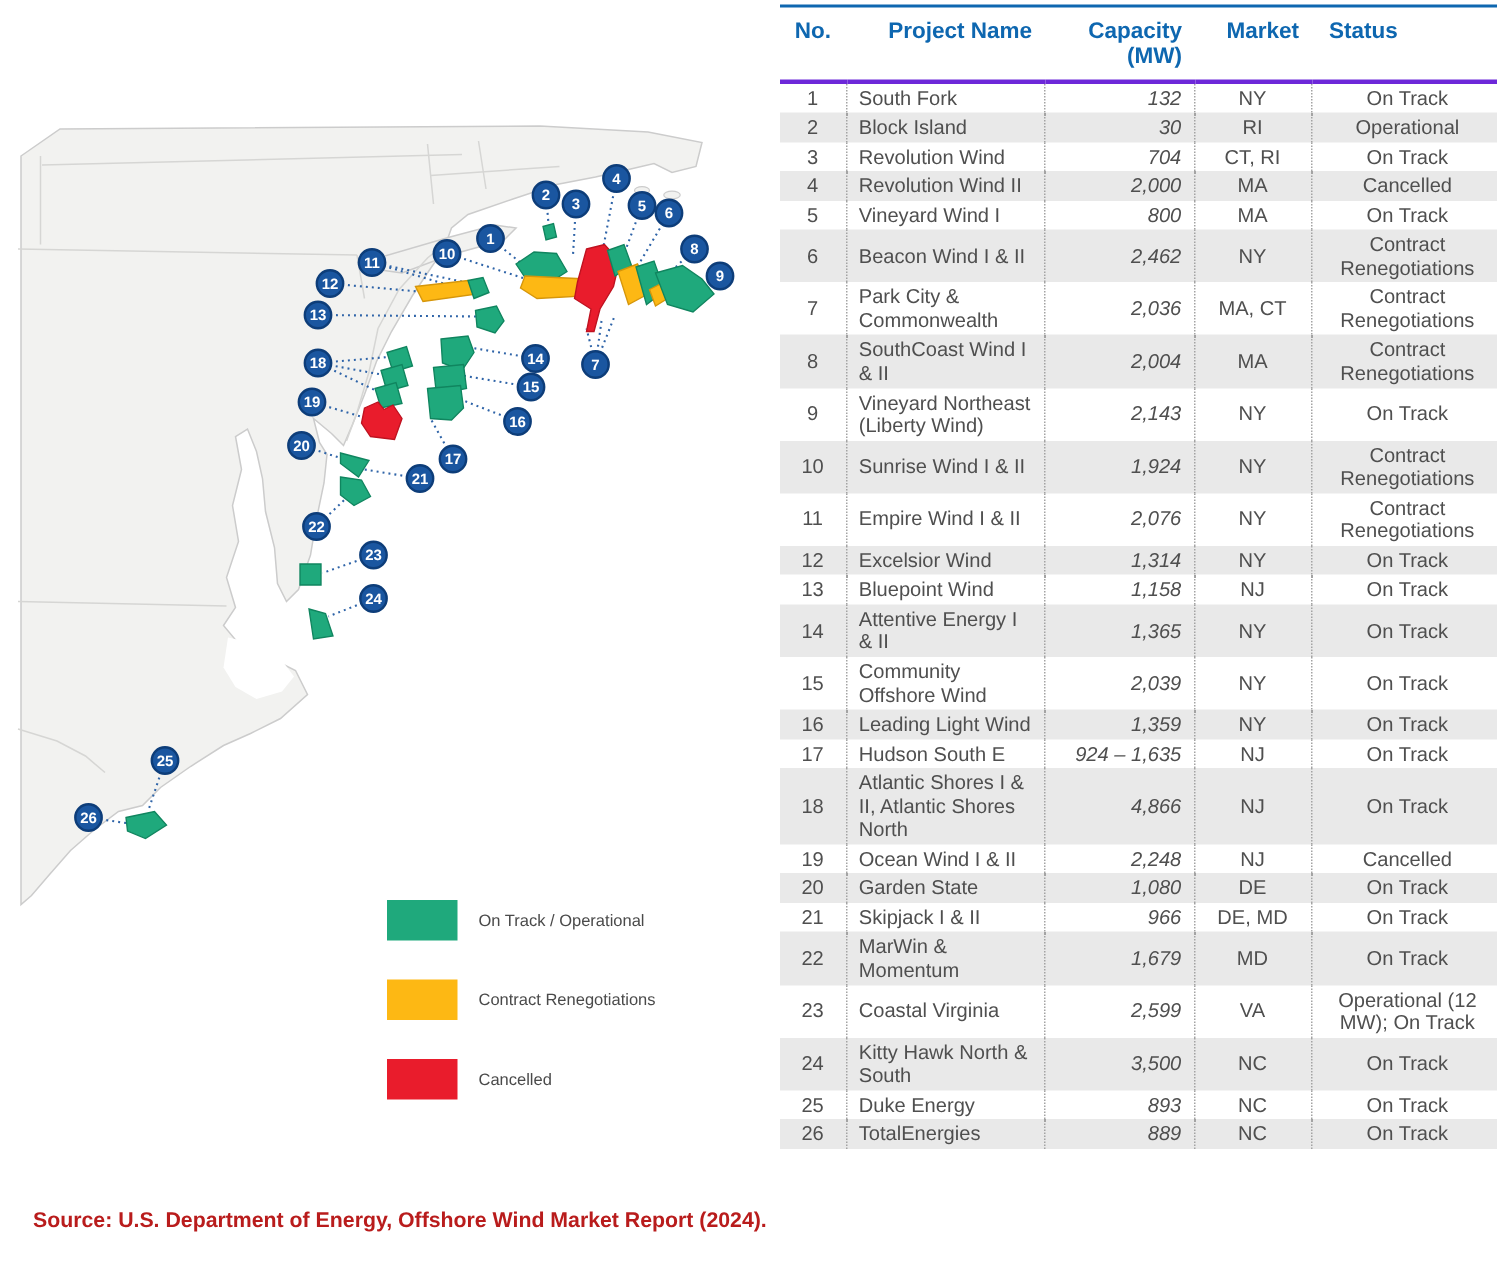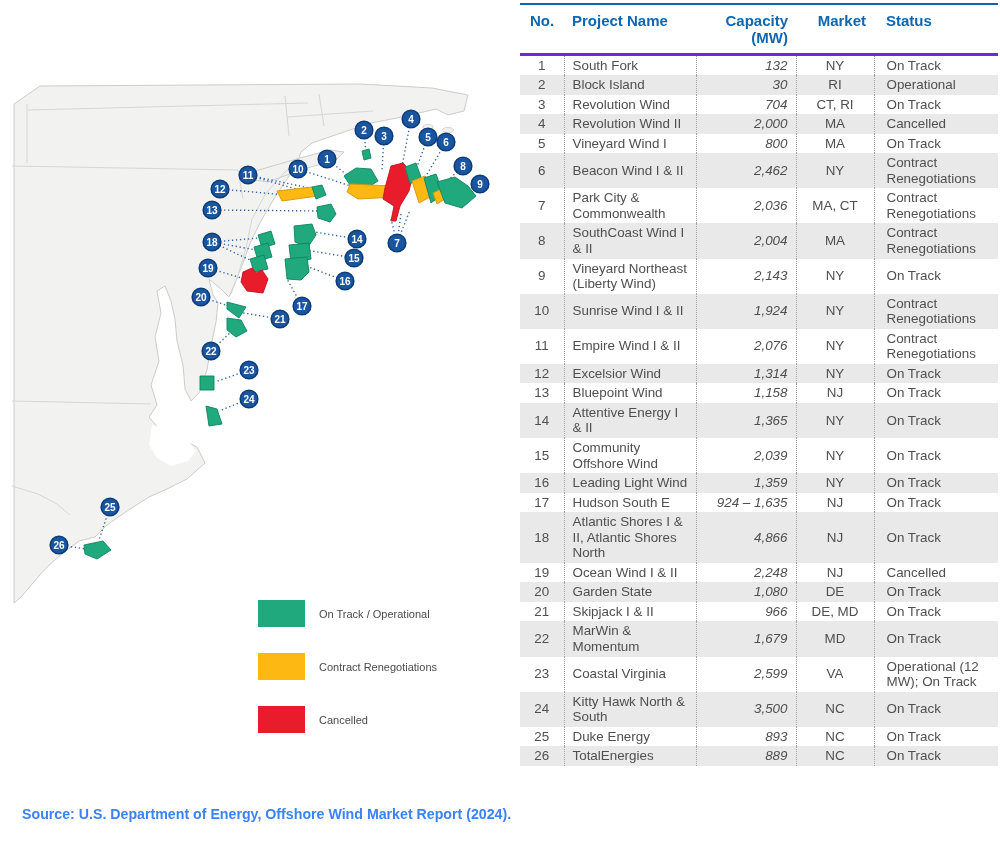--- a/index.html
+++ b/index.html
@@ -12,46 +12,46 @@
   .map-svg { position:absolute; left:0; top:0; width:520px; height:845px; }
 
   
   .legend { position:absolute; left:258px; top:600px; }
   .legend-item { display:flex; align-items:center; margin-bottom:26px; height:27px; }
   .legend-swatch { width:47px; height:27px; flex:0 0 47px; }
   .legend-label { margin-left:14px; font-size:11px; color:#4a4a4a; white-space:nowrap; }
 
   .source-line {
     position:absolute; left:22px; top:806px; width:496px;
-    font-size:14.2px; font-weight:bold; color:#3b82f6;
+    font-size:14.2px; font-weight:bold; color:#b91c1c;
   }
 
   
   .table-panel { position:absolute; left:520px; top:3px; width:478px; }
   table.projects { width:478px; border-collapse:collapse; table-layout:fixed; }
   table.projects thead th {
     color:#0e67b0; font-weight:bold; font-size:15px; line-height:1.15;
     padding:7px 8px 6px 8px; vertical-align:top;
     border-top:2px solid #0e67b0; border-bottom:3px solid #6d28d9;
   }
   table.projects th.c-no     { width:44px;  text-align:center; }
-  table.projects th.c-name   { width:132px; text-align:left; }
+  table.projects th.c-name   { width:132px; text-align:right; }
   table.projects th.c-cap    { width:100px; text-align:right; }
   table.projects th.c-market { width:78px;  text-align:right; }
   table.projects th.c-status { width:124px; text-align:left; padding-left:12px; }
   table.projects tbody td {
     font-size:13.4px; line-height:1.16; color:#4f4f4f;
     padding:2px 8px; vertical-align:middle;
   }
   table.projects tbody tr:nth-child(even) { background:#e9e9e9; }
   table.projects tbody td + td { border-left:1px dotted #a3a3a3; }
   table.projects tbody td:nth-child(1) { text-align:center; }
   table.projects tbody td:nth-child(3) { text-align:right;font-style:italic; }
   table.projects tbody td:nth-child(4) { text-align:center; }
-  table.projects tbody td:nth-child(5) { text-align:left; padding-left:12px; }
+  table.projects tbody td:nth-child(5) { text-align:center; padding-left:12px; }
 </style>
 </head>
 <body>
 
 <div class="map-panel">
   <svg class="map-svg" viewBox="0 0 520 845" xmlns="http://www.w3.org/2000/svg">
 
     <g>
       <path d="M14,104 L40,86 L360,84 L432,88 L468,95 L464,111 L448,115 L436,109 L419,113
            L397,118 L371,123 L341,133 L312,143 L301,152

